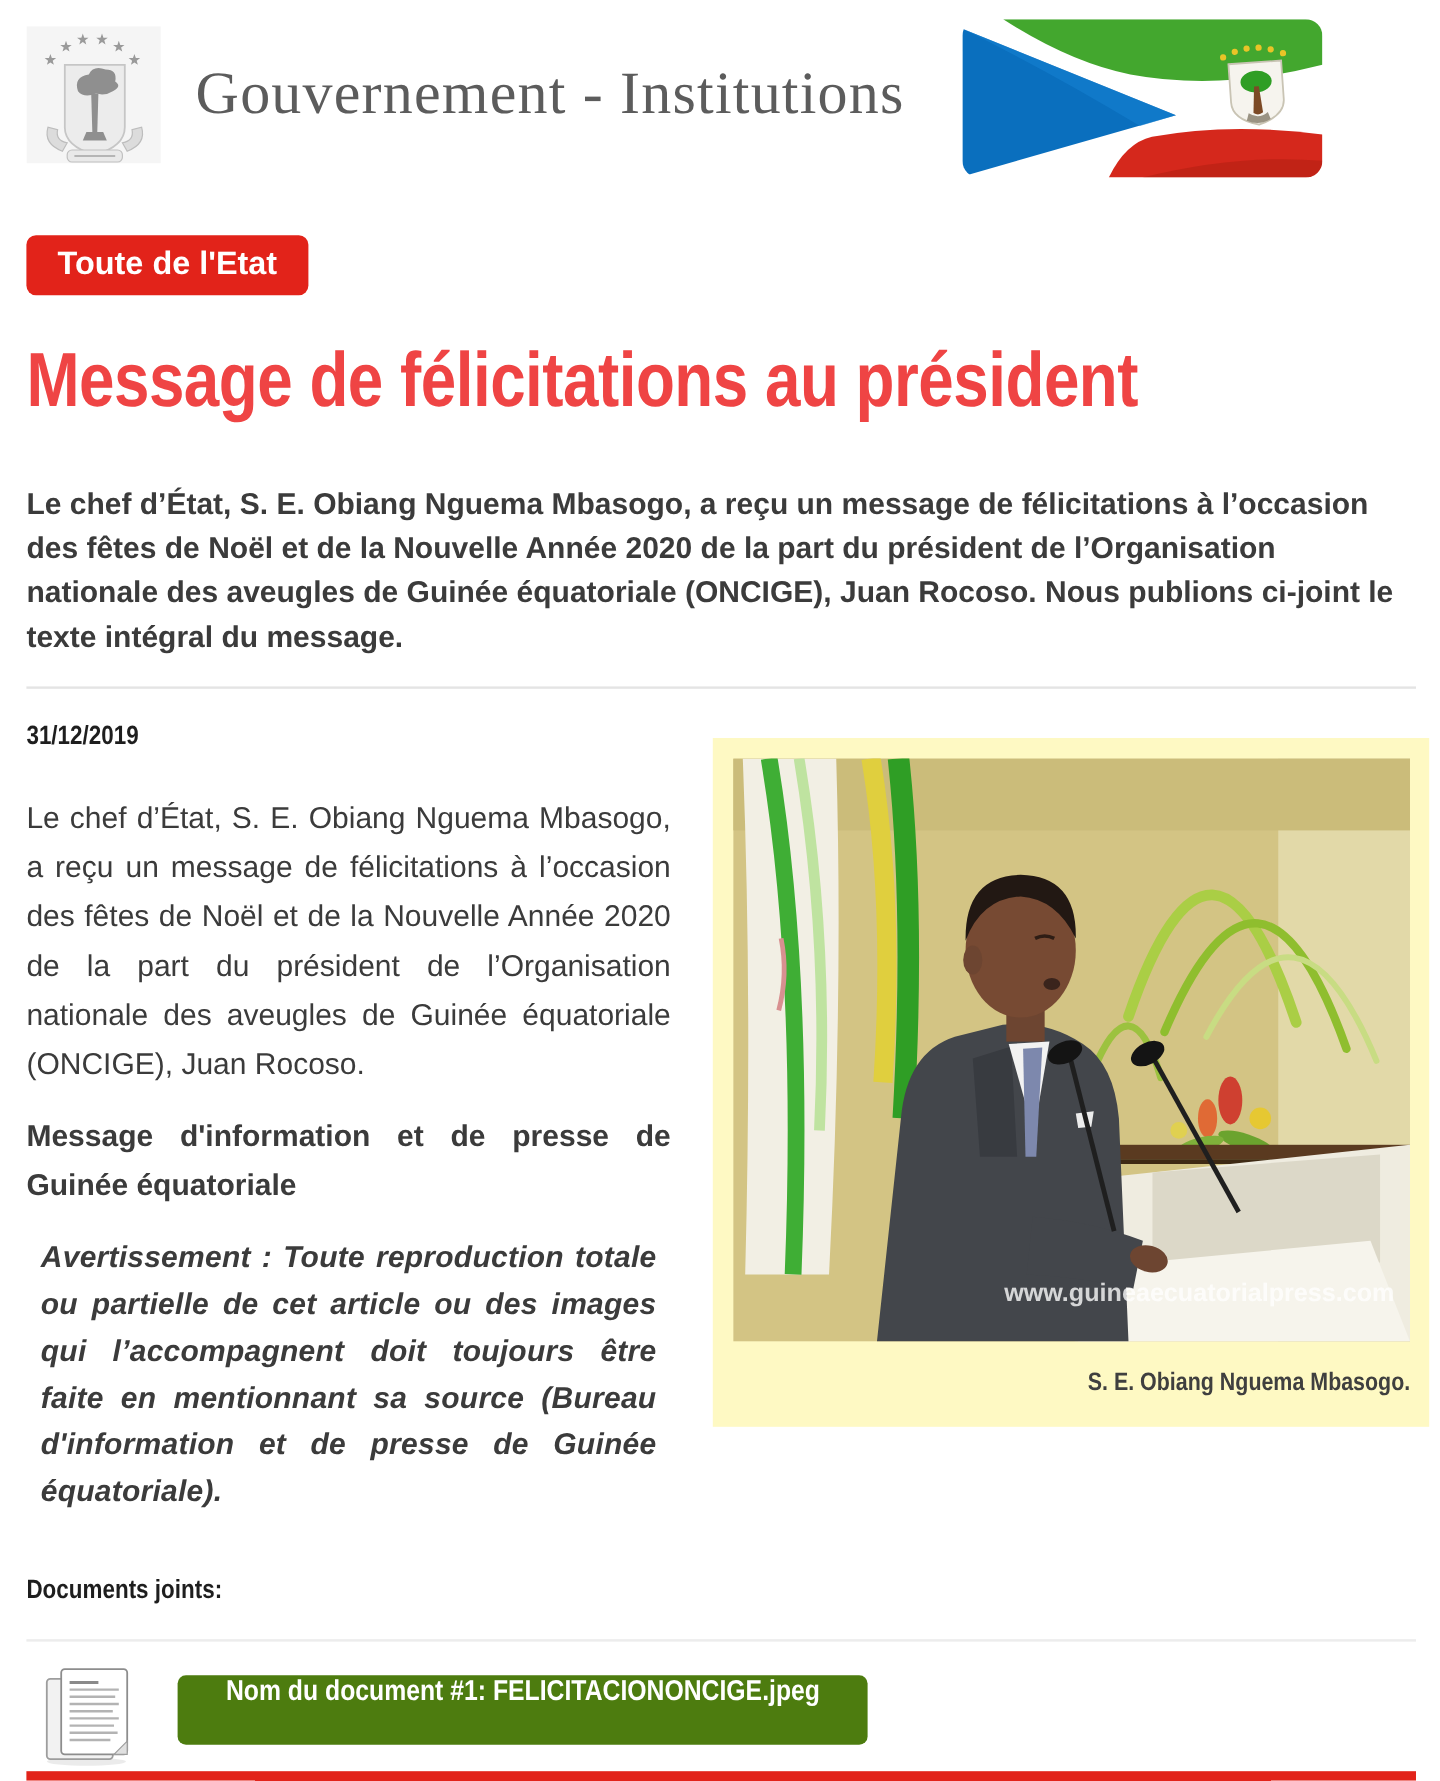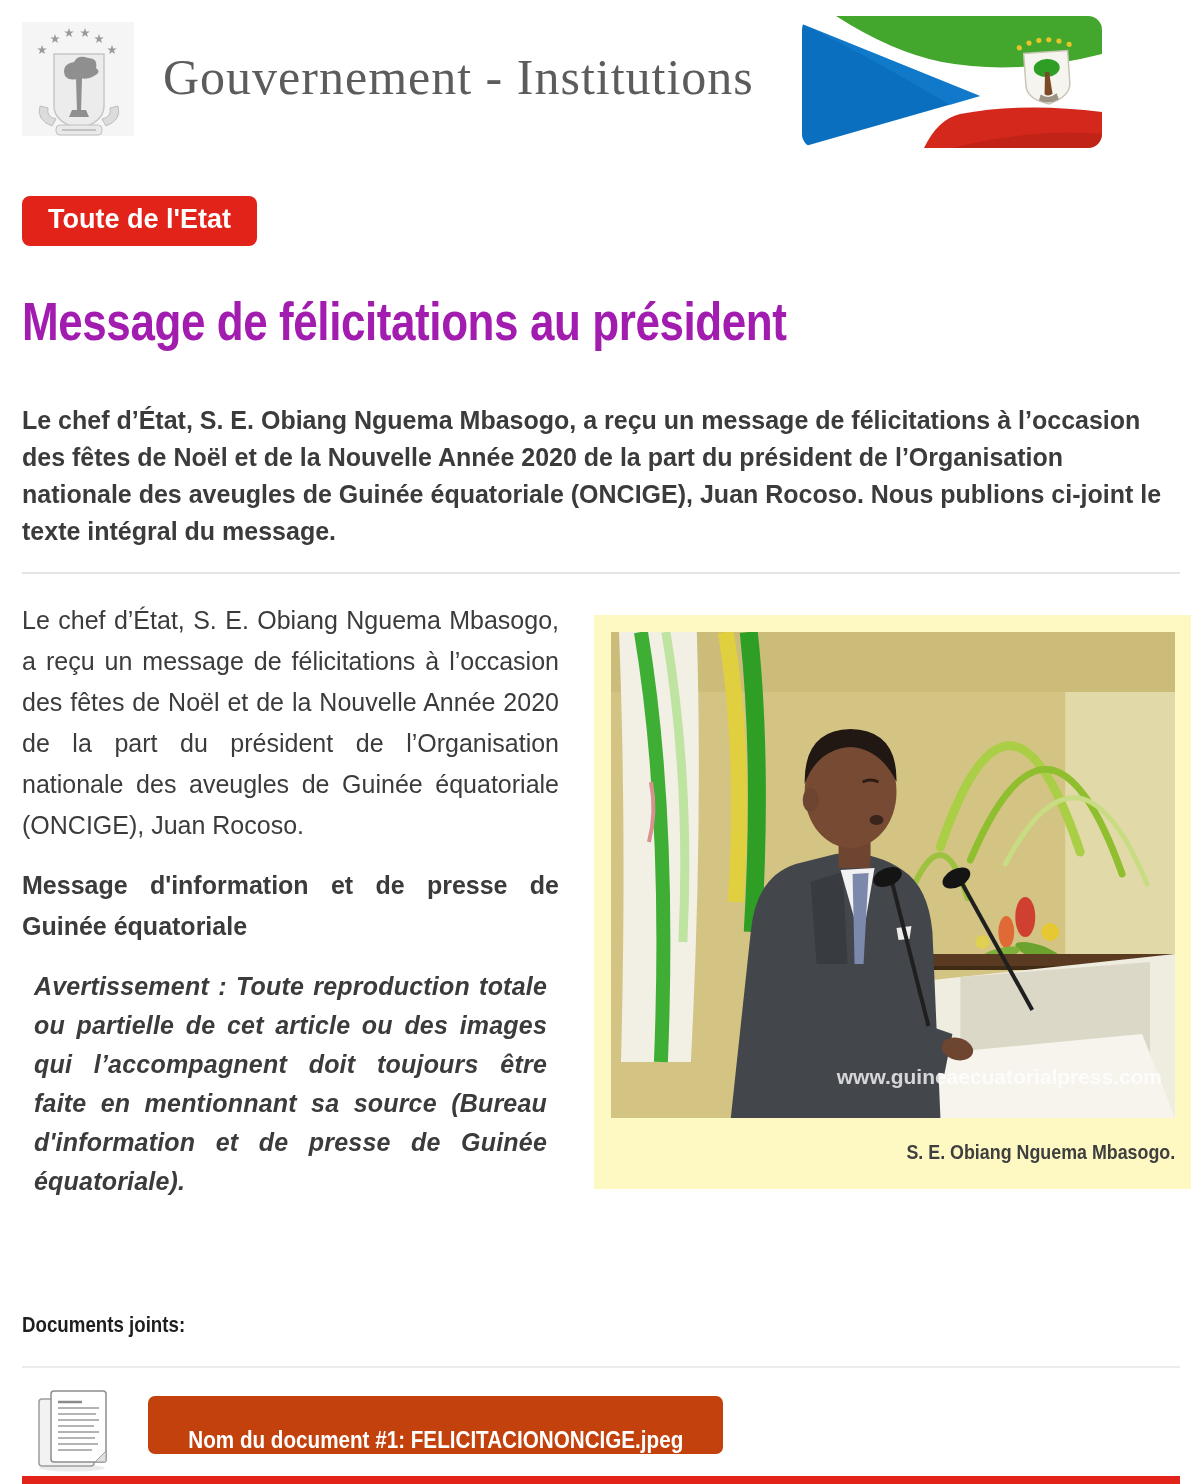--- a/index.html
+++ b/index.html
@@ -17,22 +17,22 @@
   .site-title{position:absolute;left:143px;top:48px;font-family:"Liberation Serif",serif;
               font-size:50px;color:#5c5c5c;letter-spacing:1px;margin-left:20px;}
   .flag-banner{position:absolute;left:802px;top:16px;width:300px;height:132px;}
 
   
   .badge{position:absolute;left:22px;top:196px;background:#e2231a;color:#fff;
          font-size:27px;font-weight:bold;padding:10px 26px 13px 26px;border-radius:8px;
          text-decoration:none;line-height:1;}
 
   
-  .headline{position:absolute;left:22px;top:292px;margin:0;color:#a21caf;
-            font-size:53px;font-weight:bold;line-height:1.15;letter-spacing:-0.5px;}
+  .headline{position:absolute;left:22px;top:280px;margin:0;color:#ef4444;
+            font-size:64px;font-weight:bold;line-height:1.15;letter-spacing:-0.5px;}
 
   
   .intro{position:absolute;left:22px;top:402px;width:1152px;margin:0;
          font-size:25px;font-weight:bold;line-height:37px;color:#3b3b3b;}
 
   .divider{position:absolute;left:22px;width:1158px;height:2px;background:#e4e4e4;}
   .divider-1{top:572px;}
   .divider-2{top:1366px;background:#ececec;}
 
   
@@ -47,21 +47,21 @@
   
   .photo-panel{position:absolute;left:594px;top:615px;width:597px;height:574px;
                background:#fef9c3;box-sizing:border-box;padding:17px 16px 0 17px;}
   .photo{width:564px;height:486px;display:block;}
   .photo-caption{margin-top:22px;text-align:right;font-size:21px;font-weight:bold;color:#3f3f3f;text-decoration:underline;}
 
   
   .attach-heading{position:absolute;left:22px;top:1312px;font-size:22px;font-weight:bold;color:#1e1e1e;}
   .doc-icon{position:absolute;left:34px;top:1386px;width:80px;height:86px;cursor:pointer;}
   .attach-btn{position:absolute;left:148px;top:1396px;width:575px;height:58px;
-              background:#c2410c;border-radius:7px;display:flex;align-items:flex-end;justify-content:center;
+              background:#4d7c0f;border-radius:7px;display:flex;align-items:flex-start;justify-content:center;
               color:#fff;font-size:24px;font-weight:bold;text-decoration:none;}
 
   
   .footer-bar{position:absolute;left:22px;top:1476px;width:1158px;height:12px;background:#e2231a;}
 </style>
 </head>
 <body>
 
 <div class="page">
 
@@ -125,20 +125,21 @@
 
   <a class="badge" href="#">Toute de l'Etat</a>
 
   <h1 class="headline"><span class="cond" style="transform:scaleX(0.83)">Message de félicitations au président</span></h1>
 
   <p class="intro">Le chef d’État, S. E. Obiang Nguema Mbasogo, a reçu un message de félicitations à l’occasion des fêtes de Noël et de la Nouvelle Année 2020 de la part du président de l’Organisation nationale des aveugles de Guinée équatoriale (ONCIGE), Juan Rocoso. Nous publions ci-joint le texte intégral du message.</p>
 
   <div class="divider divider-1"></div>
 
   <div class="left-col">
+    <div class="date"><span class="cond">31/12/2019</span></div>
     <p class="body-par">Le chef d’État, S. E. Obiang Nguema Mbasogo, a reçu un message de félicitations à l’occasion des fêtes de Noël et de la Nouvelle Année 2020 de la part du président de l’Organisation nationale des aveugles de Guinée équatoriale (ONCIGE), Juan Rocoso.</p>
     <p class="byline">Message d'information et de presse de Guinée équatoriale</p>
     <p class="disclaimer">Avertissement : Toute reproduction totale ou partielle de cet article ou des images qui l’accompagnent doit toujours être faite en mentionnant sa source (Bureau d'information et de presse de Guinée équatoriale).</p>
   </div>
 
   <div class="photo-panel">
     <svg class="photo" viewBox="0 0 565 486" preserveAspectRatio="none">
 
       <rect width="565" height="486" fill="#d3c484"></rect>
       <rect x="455" y="0" width="110" height="486" fill="#e2d9a8"></rect>

